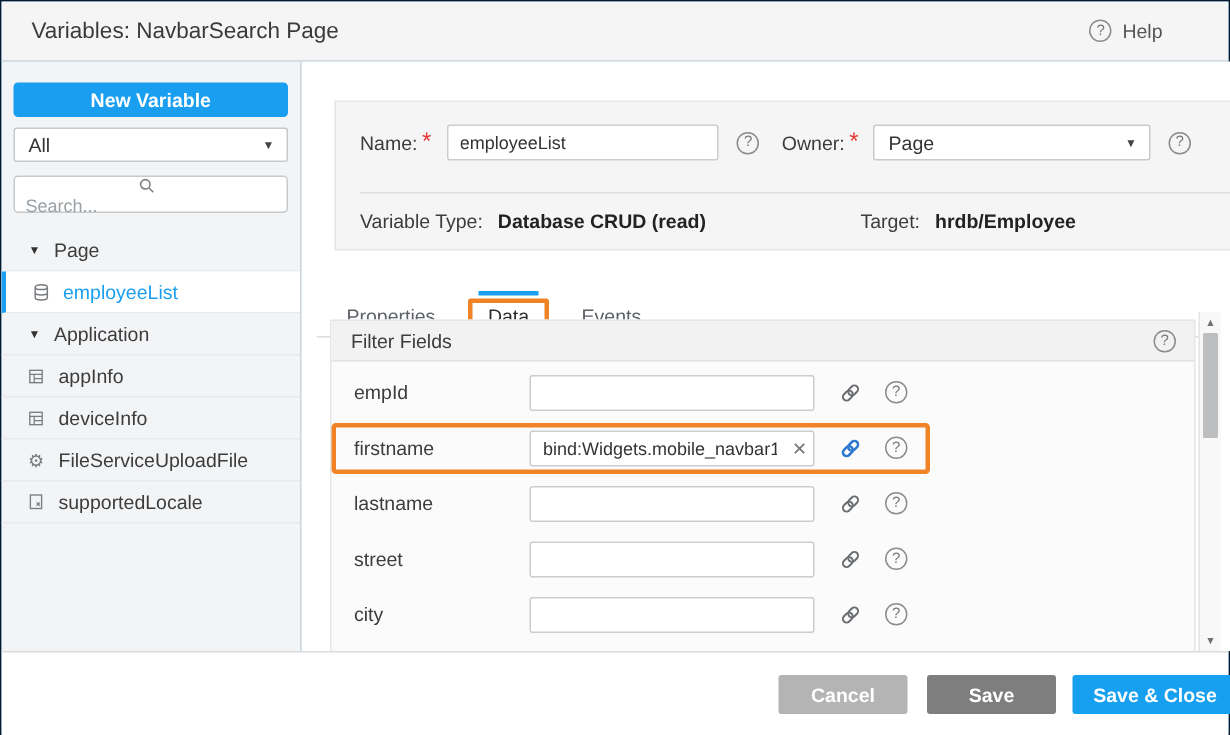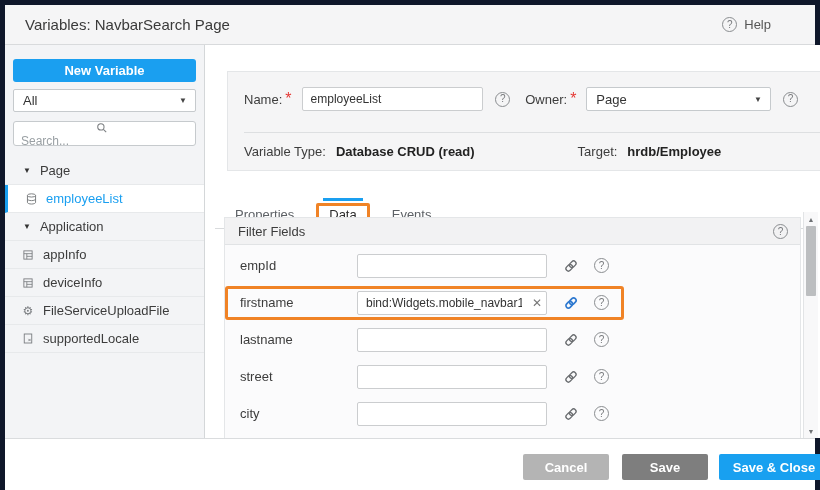--- a/index.html
+++ b/index.html
@@ -1,18 +1,18 @@
 <!DOCTYPE html>
 <html><head>
 <meta charset="utf-8">
 <style>
   * { margin:0; padding:0; box-sizing:border-box; }
   html,body { width:820px; height:490px; }
   body { font-family:"Liberation Sans", sans-serif; color:#333; background:#fff; overflow:hidden; }
-  .app { position:relative; width:820px; height:490px; background:#0ea5e9; border:5px solid #0f172a; }
+  .app { position:relative; width:820px; height:490px; background:#0ea5e9; border:1px solid #0f172a; }
 
   
   .hdr { position:absolute; left:0; top:0; width:100%; height:40px; background:#f5f5f6;
          border-bottom:1px solid #d8dadc; }
   .hdr-title { position:absolute; left:20px; top:11px; font-size:15px; color:#3a3a3a; }
   .help { position:absolute; right:44px; top:12px; display:flex; align-items:center; gap:7px;
           cursor:pointer; color:#555; font-size:13px; }
   .qmark { display:inline-flex; align-items:center; justify-content:center; width:15px; height:15px;
            border:1px solid #8a8d90; border-radius:50%; color:#77797c; font-size:10px; line-height:1;
            background:transparent; flex:0 0 auto; }

